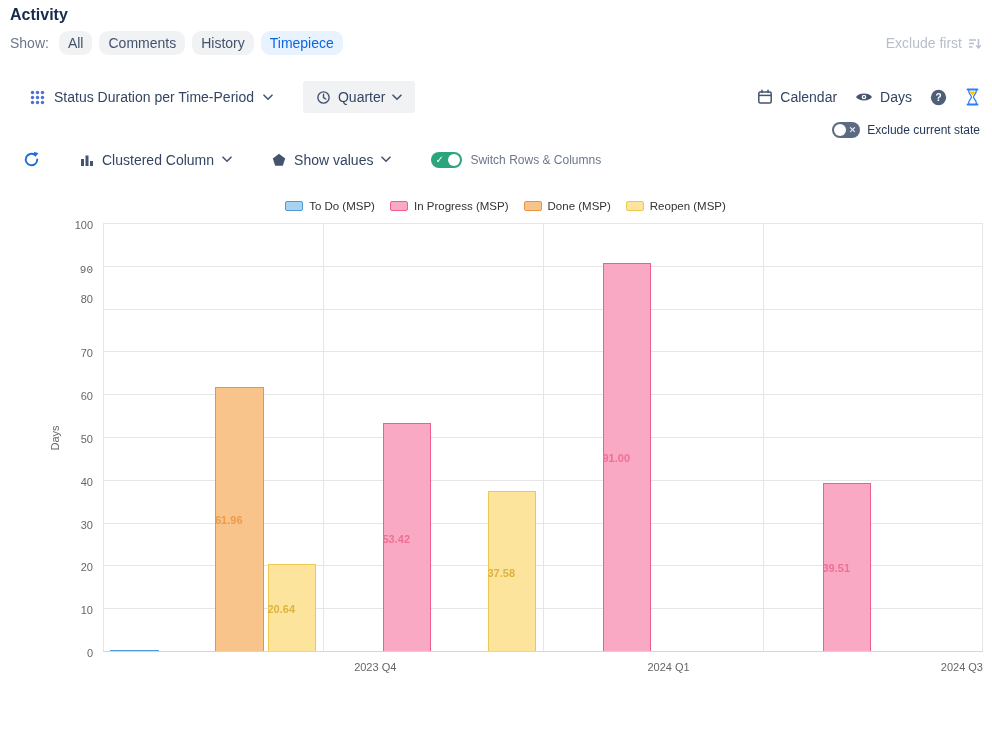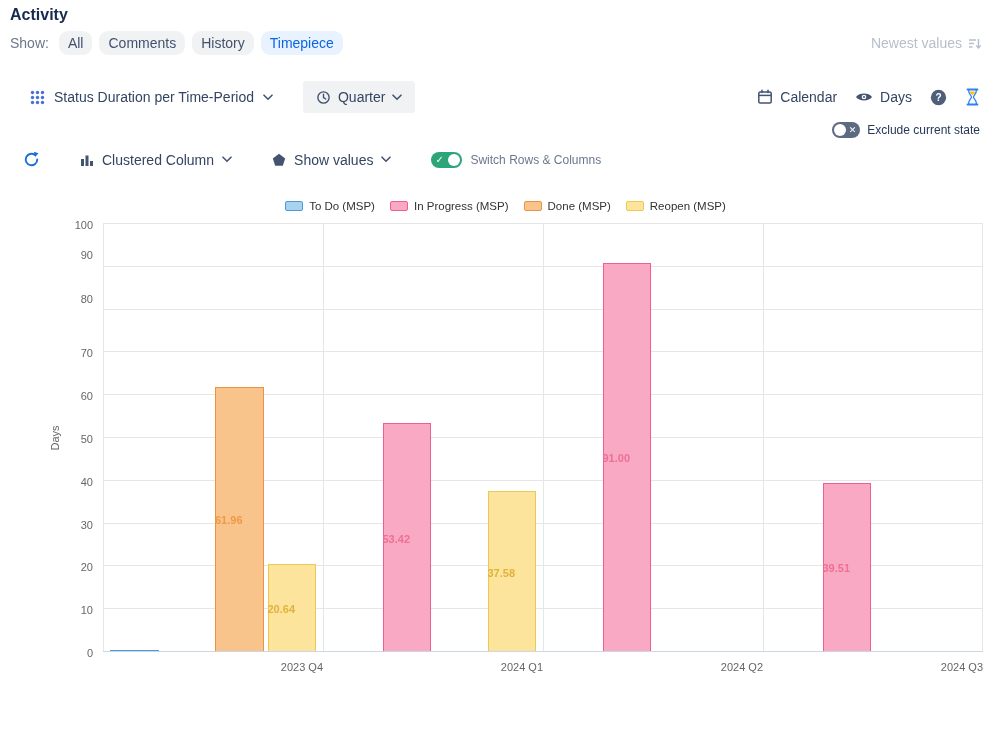--- a/index.html
+++ b/index.html
@@ -80,21 +80,21 @@
 
   <div class="title">Activity</div>
 
   <div class="show-row">
     <span class="show-label">Show:</span>
     <button class="filter-btn">All</button>
     <button class="filter-btn">Comments</button>
     <button class="filter-btn">History</button>
     <button class="filter-btn active">Timepiece</button>
     <span class="sort">
-      <span>Newest values</span>
+      <span>Exclude first</span>
       <span>
         <svg width="15" height="15" viewBox="0 0 15 15">
           <g stroke="#b6bfca" stroke-width="1.5" fill="none">
             <path d="M2 4h7"></path>
               <path d="M2 7.5h5"></path>
               <path d="M2 11h3.5"></path>
               <path d="M11.5 3v8"></path>
           </g>
           <path d="M9.3 9.4 L11.5 11.9 L13.7 9.4" stroke="#b6bfca" stroke-width="1.5" fill="none"></path>
         </svg>
@@ -271,21 +271,21 @@
         <div class="ytick" style="bottom: 164.2px;">40</div>
         <div class="gridline-h" style="bottom: 214px;"></div>
         <div class="ytick" style="bottom: 207px;">50</div>
         <div class="gridline-h" style="bottom: 256.8px;"></div>
         <div class="ytick" style="bottom: 249.8px;">60</div>
         <div class="gridline-h" style="bottom: 299.6px;"></div>
         <div class="ytick" style="bottom: 292.6px;">70</div>
         <div class="gridline-h" style="bottom: 342.4px;"></div>
         <div class="ytick" style="bottom: 347px;">80</div>
         <div class="gridline-h" style="bottom: 385.2px;"></div>
-        <div class="ytick" style="bottom: 391px;">90</div>
+        <div class="ytick" style="bottom: 376px; font-family: Liberation Mono, monospace;">90</div>
         <div class="gridline-h" style="bottom: 428px;"></div>
         <div class="ytick" style="bottom: 421px;">100</div>
         <div class="gridline-v" style="left: 0px;"></div>
         <div class="gridline-v" style="left: 220px;"></div>
         <div class="gridline-v" style="left: 440px;"></div>
         <div class="gridline-v" style="left: 660px;"></div>
         <div class="gridline-v" style="left: 879px;"></div>
         <div class="bar" style="left: 7px; width: 48.5px; height: 1.7976px; background: rgb(168, 210, 240); border-color: rgb(77, 155, 216);"></div>
         <div class="bar" style="left: 279.5px; width: 48.5px; height: 228.638px; background: rgb(249, 169, 196); border-color: rgb(239, 95, 139);"></div>
         <div class="bar-label" style="left: 279.5px; width: 48.5px; bottom: 107.319px; color: rgb(238, 112, 149);">53.42</div>
@@ -296,18 +296,17 @@
         <div class="bar" style="left: 112px; width: 48.5px; height: 265.189px; background: rgb(249, 195, 140); border-color: rgb(238, 146, 65);"></div>
         <div class="bar-label" style="left: 112px; width: 48.5px; bottom: 125.594px; color: rgb(239, 154, 69);">61.96</div>
         <div class="bar" style="left: 164.5px; width: 48.5px; height: 88.3392px; background: rgb(252, 228, 156); border-color: rgb(238, 201, 79);"></div>
         <div class="bar-label" style="left: 164.5px; width: 68px; bottom: 37.1696px; color: rgb(223, 179, 60);">20.64</div>
         <div class="bar" style="left: 384.5px; width: 48.5px; height: 160.842px; background: rgb(252, 228, 156); border-color: rgb(238, 201, 79);"></div>
         <div class="bar-label" style="left: 384.5px; width: 48.5px; bottom: 73.4212px; color: rgb(223, 179, 60);">37.58</div>
       </div>
     <div class="xlabels" id="xlabels">
         <div class="xlabel">2023 Q4</div>
         <div class="xlabel">2024 Q1</div>
-        <div class="xlabel">2024 Q2</div>
         <div class="xlabel">2024 Q3</div>
       </div>
   </div>
 
 </div>
 
 </body></html>

